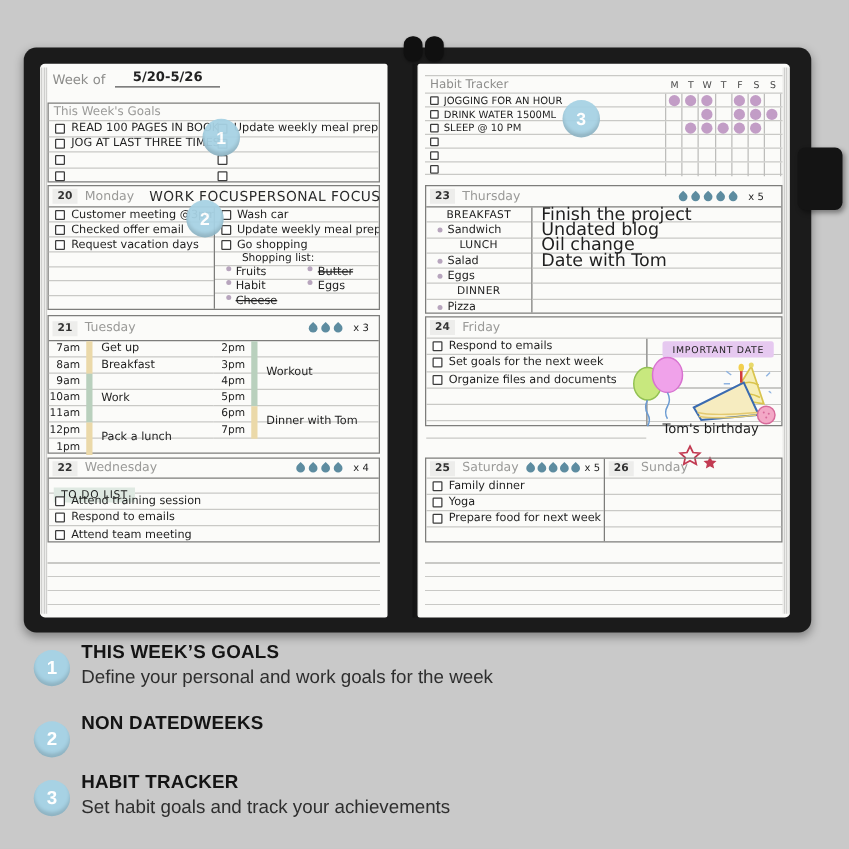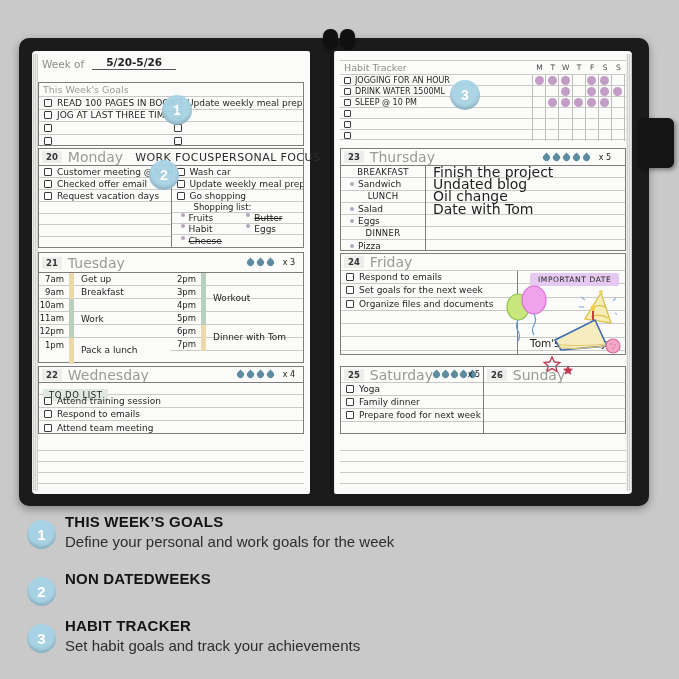--- a/index.html
+++ b/index.html
@@ -18,21 +18,21 @@
   .page{position:absolute;top:13px;height:443px;background:var(--paper)}
   .page.left{left:13px;width:278px;border-radius:4px 2px 2px 4px}
   .page.right{left:315px;width:298px;border-radius:2px 4px 4px 2px}
   .spine{position:absolute;left:311px;top:13px;width:5px;height:443px;background:linear-gradient(to right,rgba(0,0,0,.30),rgba(0,0,0,.04))}
   .pagestack{position:absolute;right:0;top:3px;bottom:3px;width:6px;background:repeating-linear-gradient(to right,#ececea 0 1px,#cfcfcd 1px 2px)}
   .pagestack.l{left:0;right:auto}
   
   .sec{position:absolute;left:6px;right:6px;border:1px solid var(--box-border)}
   .hdr{display:flex;align-items:center;border-bottom:1px solid var(--box-border);padding:0 3px;position:relative}
   .numbox{background:var(--numbox-bg);font-size:8.5px;font-weight:bold;color:#333;padding:1px 4px;margin-right:6px;flex:0 0 auto}
-  .dayname{color:var(--muted);font-size:14px;white-space:nowrap}
+  .dayname{color:var(--muted);font-size:10px;white-space:nowrap}
   .focus{font-size:11px;color:#2b2b2b;letter-spacing:.4px;margin-left:12px;white-space:nowrap}
   .drops{display:flex;align-items:center;gap:3px;margin-left:auto}
   .drop{width:7px;height:7px;background:var(--drop);border-radius:0 50% 50% 50%;transform:rotate(45deg);display:inline-block}
   .xlabel{font-size:8px;color:#222;margin-left:5px}
   .row{display:flex;align-items:center;border-bottom:1px solid var(--rule);padding:0 2px;position:relative;overflow:hidden}
   .cb{flex:0 0 auto;width:8px;height:8px;border:1px solid #3c3c3c;border-radius:1px;margin:0 5px 0 3px;background:#fff}
   .cb.s{width:7px;height:7px;margin:0 4px 0 2px}
   .itext{font-size:9px;color:var(--ink);white-space:nowrap}
   .strike{text-decoration:line-through}
   .cols{position:absolute;left:0;right:0;bottom:0;display:flex}
@@ -231,20 +231,23 @@
         </div>
         <div class="cols" style="top:20px">
           <div class="col">
             <div class="bar" style="top:0;height:26px;background:var(--bar-tan)"></div>
             <div class="bar" style="top:26px;height:39px;background:var(--bar-green)"></div>
             <div class="bar" style="top:65px;height:26px;background:var(--bar-tan)"></div>
             <div class="trow">
                 <span class="ttime">7am</span>
               </div>
             <div class="trow">
+                <span class="ttime">8am</span>
+              </div>
+            <div class="trow">
                 <span class="ttime">9am</span>
               </div>
             <div class="trow">
                 <span class="ttime">10am</span>
               </div>
             <div class="trow">
                 <span class="ttime">11am</span>
               </div>
             <div class="trow">
                 <span class="ttime">12pm</span>
@@ -481,21 +484,21 @@
             <div class="noter">Undated blog</div>
             <div class="noter">Oil change</div>
             <div class="noter">Date with Tom</div>
             <div class="noter"></div>
             <div class="noter"></div>
             <div class="noter" style="border-bottom:none"></div>
           </div>
         </div>
       </div>
 
-      <div class="sec" style="top:202px;height:102px">
+      <div class="sec" style="top:202px;height:88px">
         <div class="hdr" style="height:17px;border-bottom:1px solid var(--rule)">
           <span class="numbox">24</span>
           <span class="dayname">Friday</span>
         </div>
         <div class="cols" style="top:17px">
           <div class="col" style="flex:0 0 176px">
             <div class="row fr13">
                 <span class="cb"></span>
                 <span class="itext">Respond to emails</span>
               </div>
@@ -561,25 +564,25 @@
                 <i class="drop"></i>
                 <i class="drop"></i>
                 <i class="drop"></i>
                 <i class="drop"></i>
                 <i class="drop"></i>
               </span>
             <span class="xlabel" style="position:absolute;right:3px">x 5</span>
           </div>
           <div class="row" style="height:13px">
               <span class="cb"></span>
-              <span class="itext">Yoga</span>
+              <span class="itext">Family dinner</span>
             </div>
           <div class="row" style="height:13px">
               <span class="cb"></span>
-              <span class="itext">Family dinner</span>
+              <span class="itext">Yoga</span>
             </div>
           <div class="row" style="height:13px">
               <span class="cb"></span>
               <span class="itext">Prepare food for next week</span>
             </div>
           <div class="row" style="height:12px;border-bottom:none"></div>
         </div>
         <div class="ss" style="left:142px;right:0;border-left:1px solid var(--box-border)">
           <div class="hdr" style="height:16px;border-bottom:1px solid var(--rule)">
             <span class="numbox">26</span>

